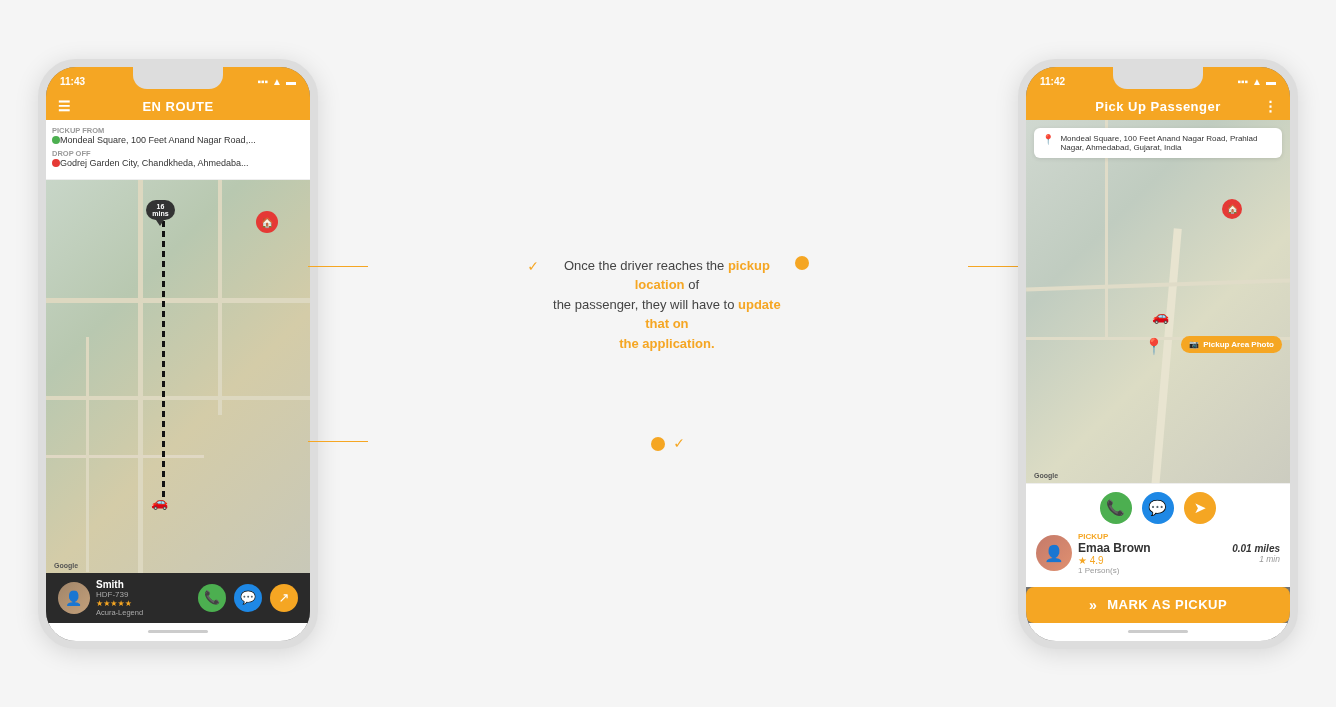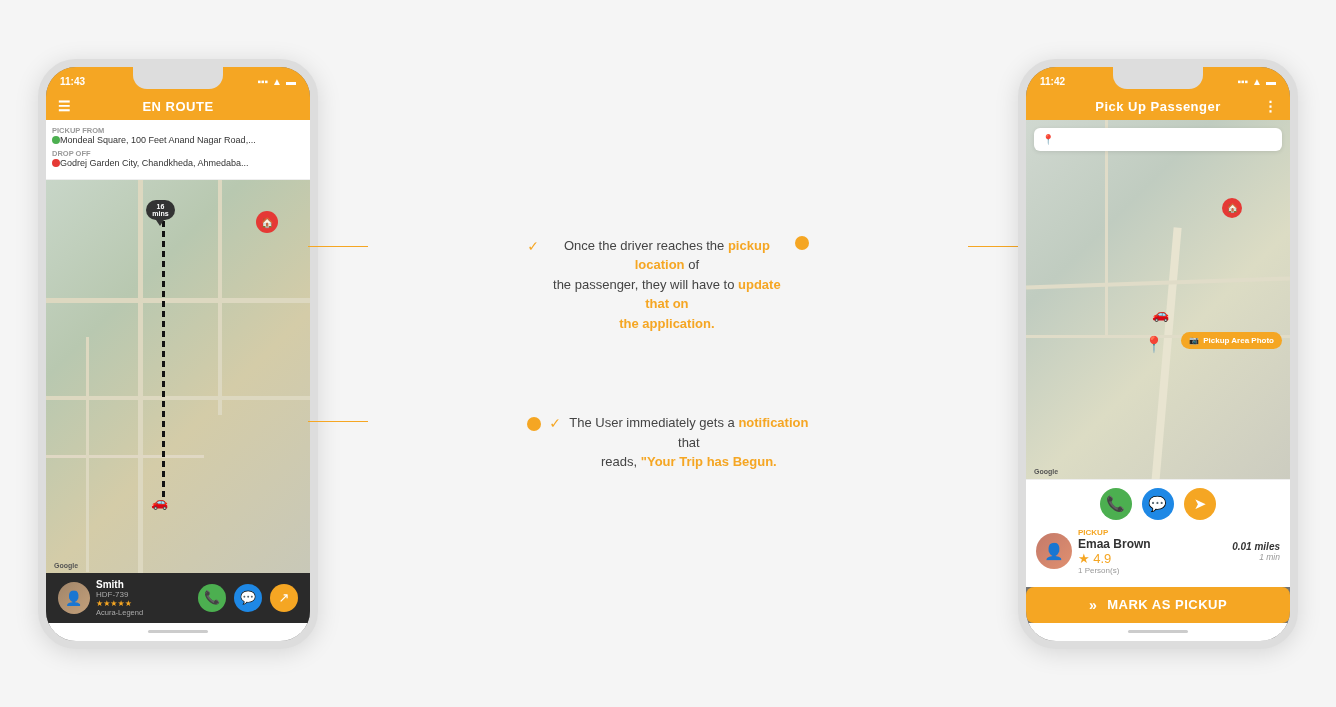--- a/index.html
+++ b/index.html
@@ -404,21 +404,21 @@
       font-size: 8px;
       font-weight: 700;
       color: #f5a623;
     }
     .passenger-name {
       font-size: 12px;
       font-weight: 600;
       color: #333;
     }
     .passenger-rating {
-      font-size: 13px;
+      font-size: 10px;
       color: #f5a623;
     }
     .passenger-count {
       font-size: 8px;
       color: #999;
     }
     .passenger-right {
       text-align: right;
       font-style: italic;
     }
@@ -591,24 +591,20 @@
       </div>
     </div>
 
     <div style="position:relative; display:flex; flex-direction:column; align-items:center; width:100%;">
 
       <div style="position:absolute; left:-30px; top:8px; width:60px; height:1px; background:#f5a623;"></div>
 
       <div style="display:flex; align-items:flex-start; gap:8px; justify-content:center;">
         <div class="annotation-dot" style="margin-top:4px;"></div>
         <span style="color:#f5a623; font-size:14px; margin-top:2px; flex-shrink:0;">✓</span>
-        <div class="annotation-text">
-          <span>The User immediately gets a <strong>notification</strong> that</span><br>
-          <span>reads, <strong>"Your Trip has Begun.</strong></span>
-        </div>
       </div>
     </div>
   </div>
 
   <div class="phone">
     <div class="phone-notch"></div>
 
     <div class="status-bar">
       <span>11:42</span>
       <div class="status-bar-right">
@@ -620,20 +616,21 @@
 
     <div class="app-header">
       <span>Pick Up Passenger</span>
       <span class="more-icon">⋮</span>
     </div>
 
     <div class="map2">
 
       <div class="pickup-location-box">
         <span class="pickup-pin">📍</span>
+        <span>Mondeal Square, 100 Feet Anand Nagar Road, Prahlad Nagar, Ahmedabad, Gujarat, India</span>
       </div>
 
       <div class="road2 highway" style="top:30%;left:50%;width:8px;height:100%;transform:rotate(5deg);"></div>
       <div class="road2" style="top:45%;left:0;width:100%;height:4px;transform:rotate(-2deg);"></div>
       <div class="road2" style="top:60%;left:0;width:100%;height:3px;"></div>
       <div class="road2" style="top:0;left:30%;width:3px;height:60%;"></div>
 
       <div class="map2-car" style="left:48%;top:52%;">🚗</div>
 
       <div class="map2-marker-red" style="right:18%;top:22%;">🏠</div>

